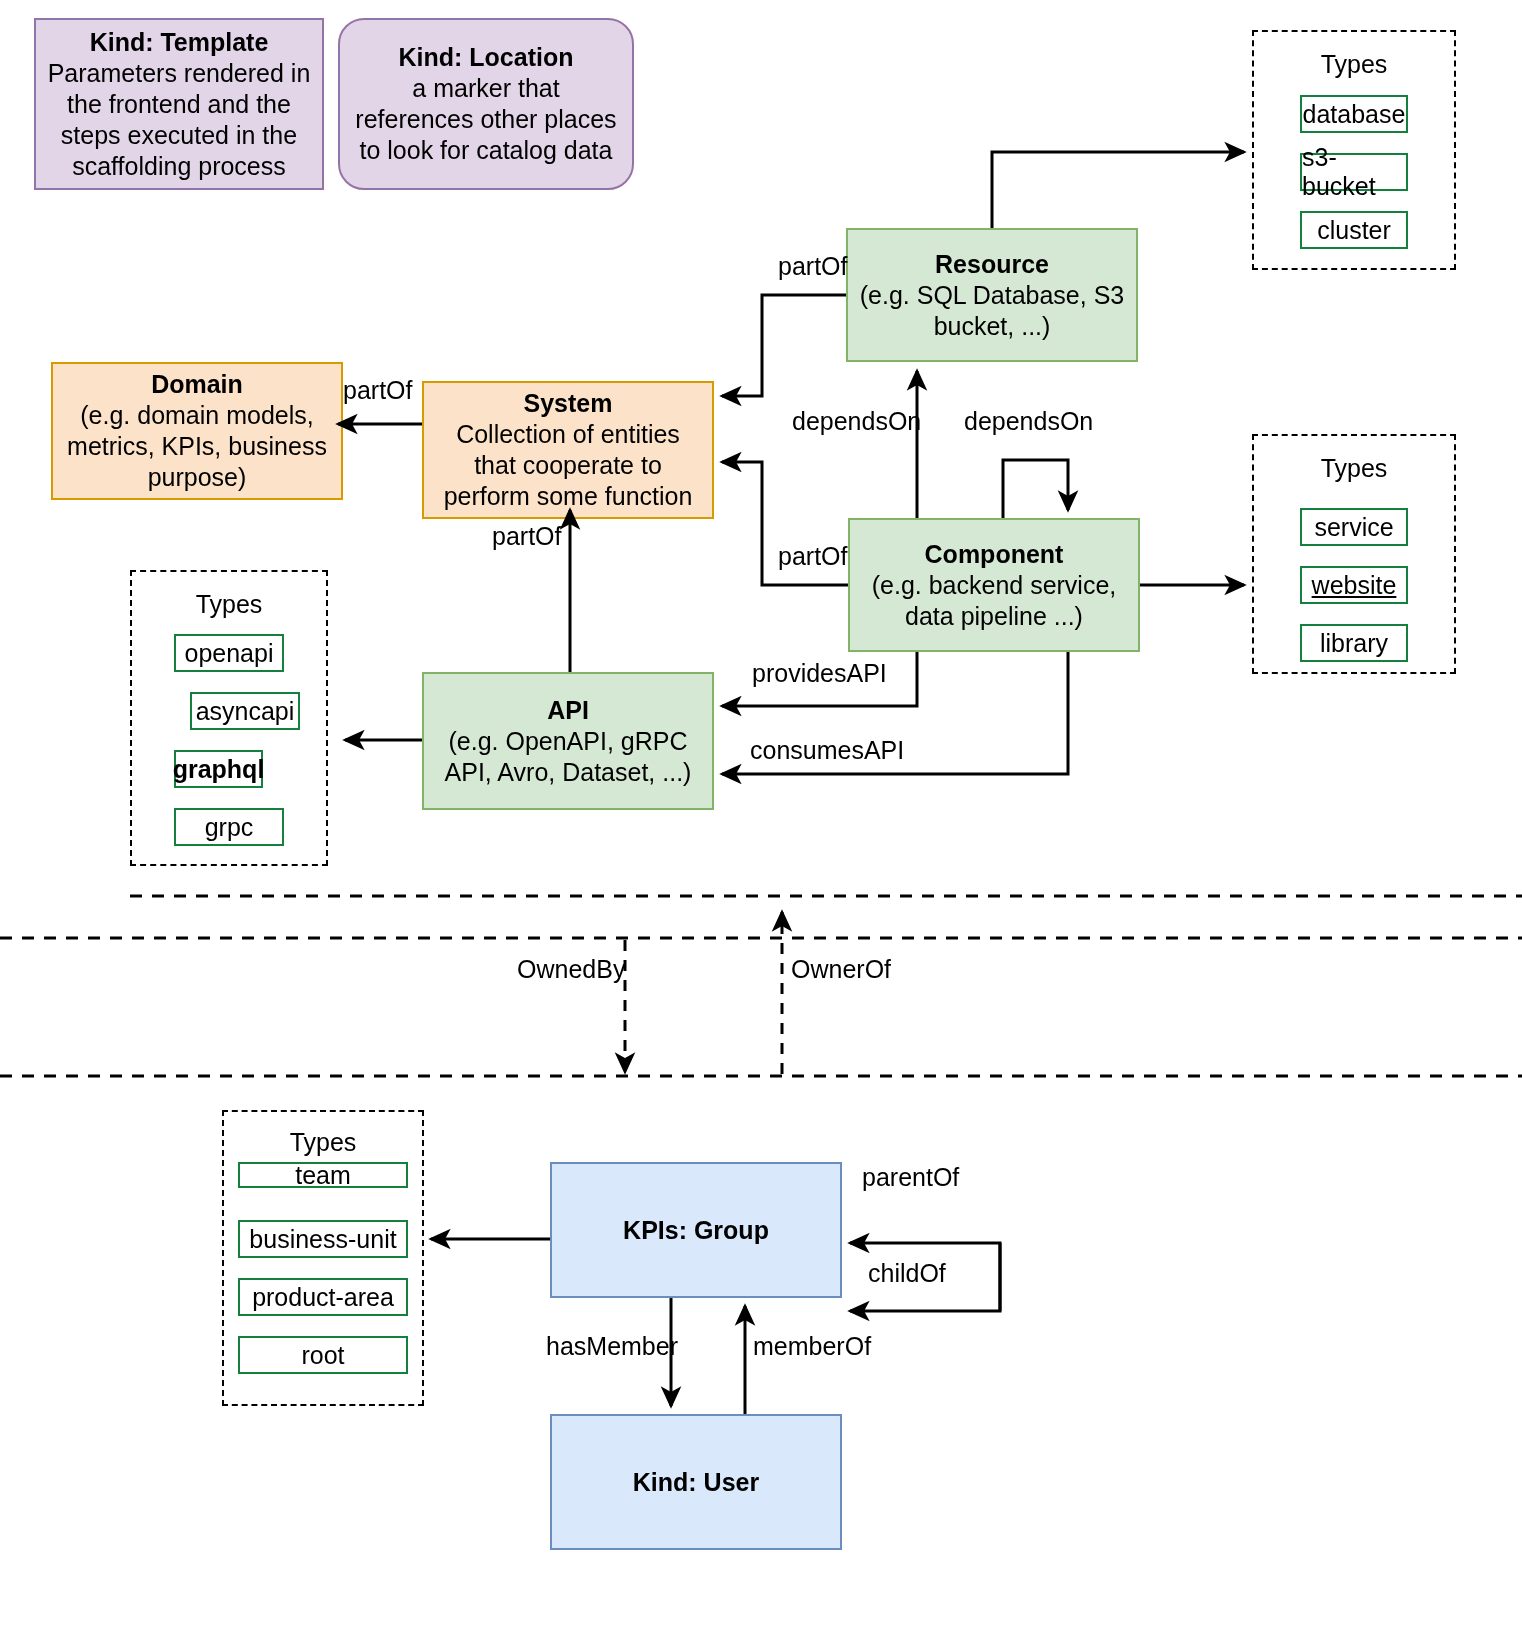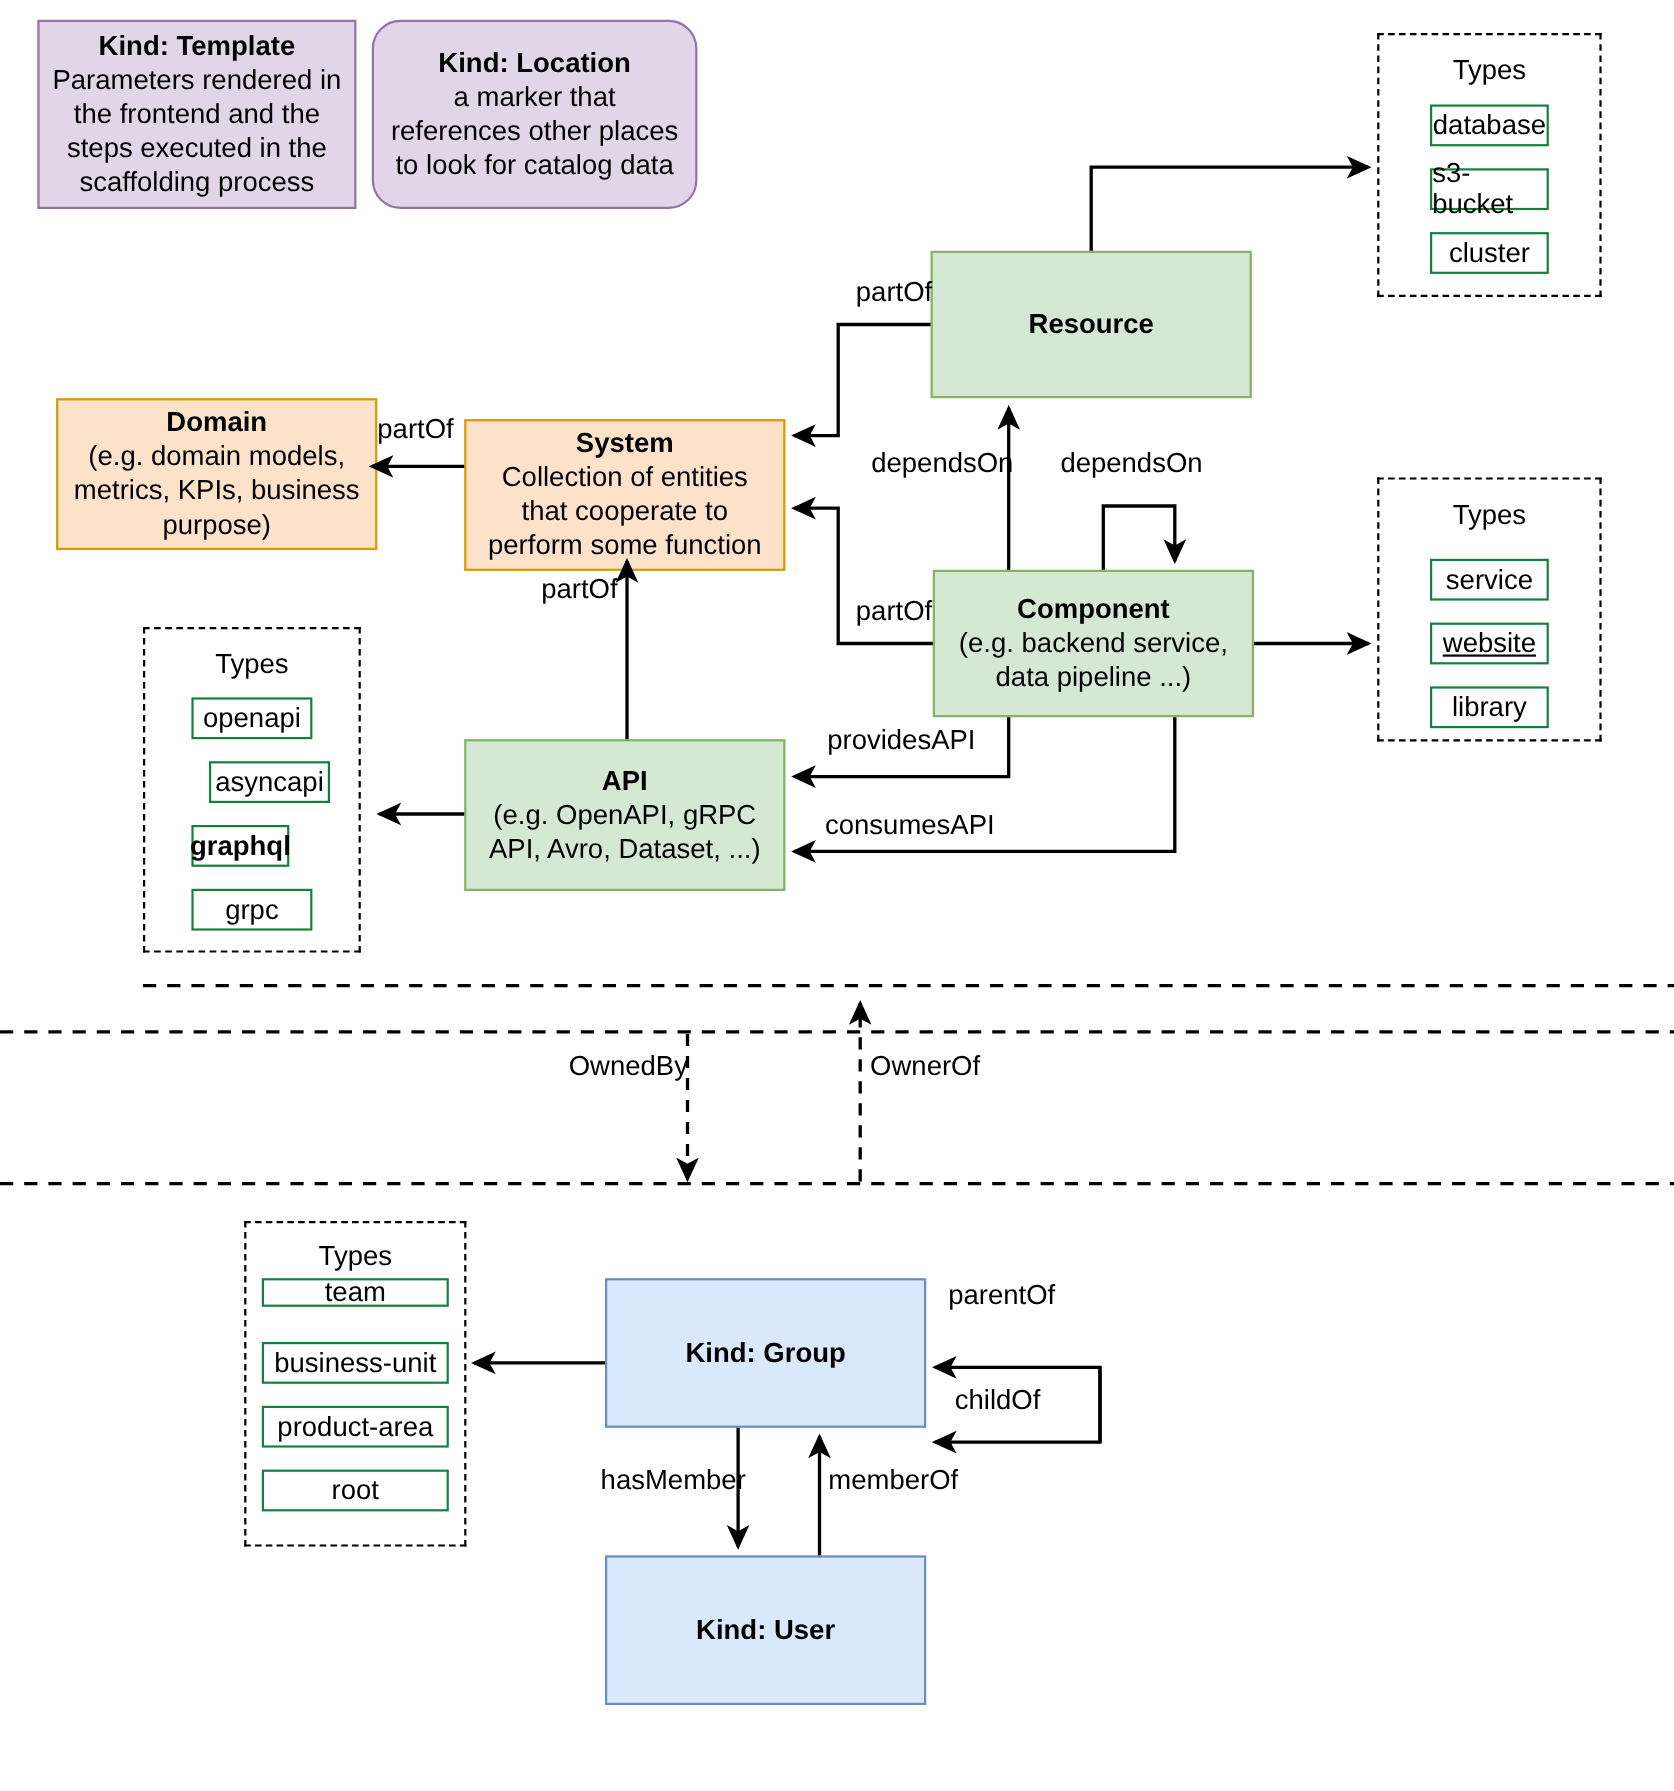--- a/index.html
+++ b/index.html
@@ -40,34 +40,35 @@
     <div>(e.g.  domain models, metrics, KPIs, business purpose)</div>
   </div>
 
   <div class="node orange t25" style="left:422px;top:381px;width:292px;height:138px;padding:6px 8px;">
     <div class="ttl">System</div>
     <div>Collection of entities that cooperate to perform some function</div>
   </div>
 
   <div class="node green t25" style="left:846px;top:228px;width:292px;height:134px;padding:6px 8px;">
     <div class="ttl">Resource</div>
+    <div>(e.g. SQL Database, S3 bucket, ...)</div>
   </div>
 
   <div class="node green t25" style="left:848px;top:518px;width:292px;height:134px;padding:6px 8px;">
     <div class="ttl">Component</div>
     <div>(e.g. backend service, data pipeline ...)</div>
   </div>
 
   <div class="node green t25" style="left:422px;top:672px;width:292px;height:138px;padding:6px 8px;">
     <div class="ttl">API</div>
     <div>(e.g. OpenAPI, gRPC API, Avro, Dataset, ...)</div>
   </div>
 
   <div class="node blue t25" style="left:550px;top:1162px;width:292px;height:136px;">
-    <div class="ttl">Kind: Group</div>
+    <div class="ttl">KPIs: Group</div>
   </div>
 
   <div class="node blue t25" style="left:550px;top:1414px;width:292px;height:136px;">
     <div class="ttl">Kind: User</div>
   </div>
 
   <div class="typesbox" style="left:1252px;top:30px;width:204px;height:240px;">
     <div class="tlabel t25" style="top:18px;">Types</div>
   </div>
   <div class="chip t25" style="left:1300px;top:95px;width:108px;height:38px;">

